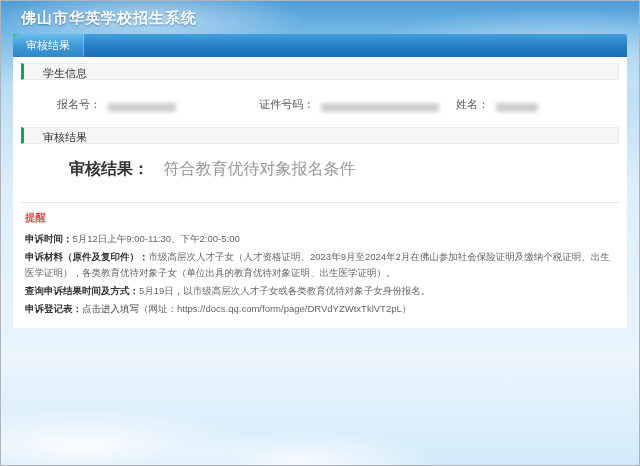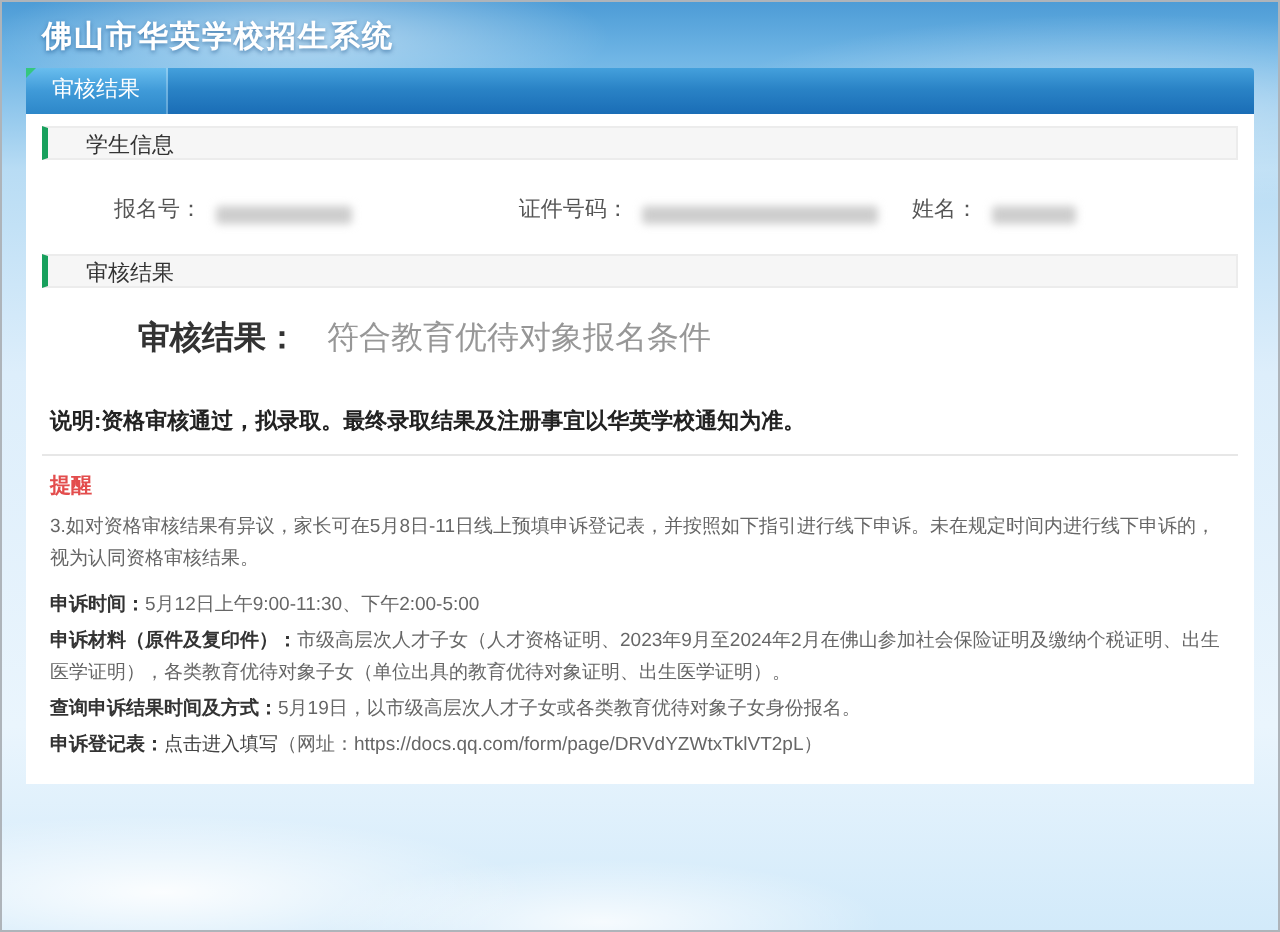--- a/index.html
+++ b/index.html
@@ -96,27 +96,25 @@
 
     <div class="section-header">
       <span>审核结果</span>
     </div>
 
     <div class="result-row">
       <span class="result-label">审核结果：</span>
       <span class="result-value">符合教育优待对象报名条件</span>
     </div>
 
-    <div class="statement">说明:资格审核通过，拟录取。最终录取结果及注册事宜以华英学校通知为准。</div>
 
     <div class="divider"></div>
 
     <div class="reminder">提醒</div>
 
-    <p class="para">3.如对资格审核结果有异议，家长可在5月8日-11日线上预填申诉登记表，并按照如下指引进行线下申诉。未在规定时间内进行线下申诉的，视为认同资格审核结果。</p>
 
     <div class="detail">
       <span class="detail-label">申诉时间：</span><span>5月12日上午9:00-11:30、下午2:00-5:00</span>
     </div>
     <div class="detail">
       <span class="detail-label">申诉材料（原件及复印件）：</span><span>市级高层次人才子女（人才资格证明、2023年9月至2024年2月在佛山参加社会保险证明及缴纳个税证明、出生医学证明），各类教育优待对象子女（单位出具的教育优待对象证明、出生医学证明）。</span>
     </div>
     <div class="detail">
       <span class="detail-label">查询申诉结果时间及方式：</span><span>5月19日，以市级高层次人才子女或各类教育优待对象子女身份报名。</span>
     </div>

